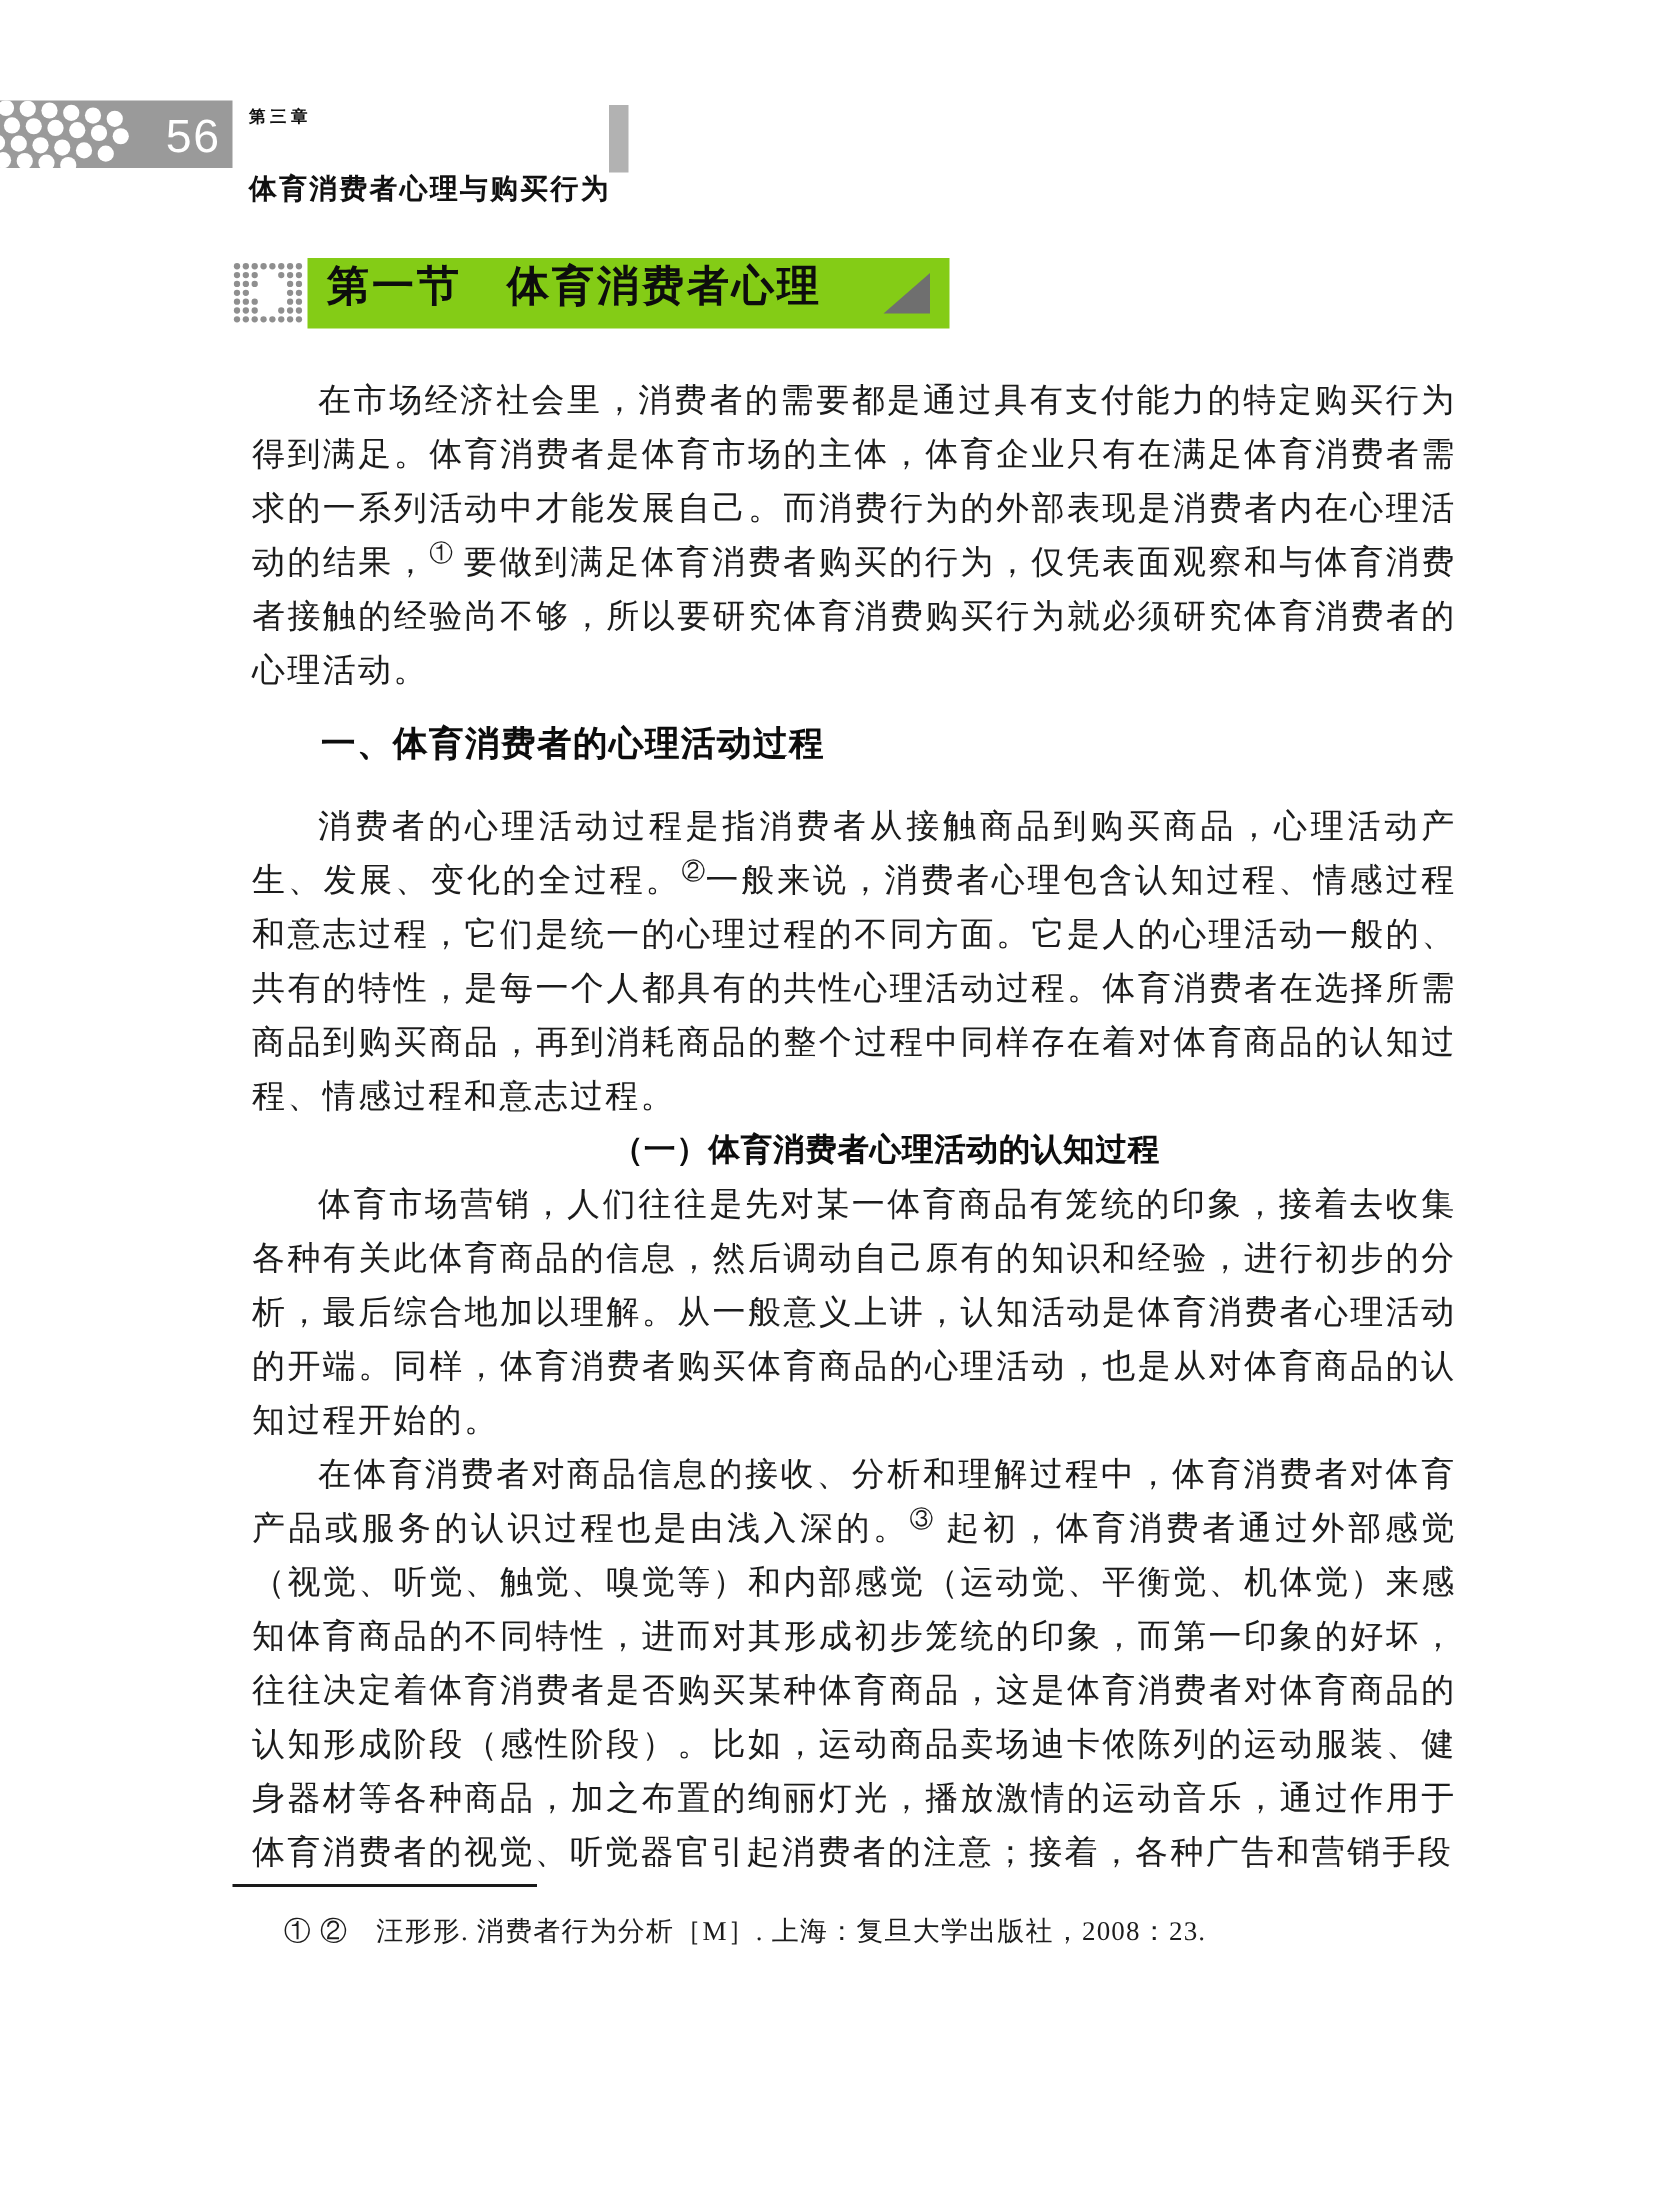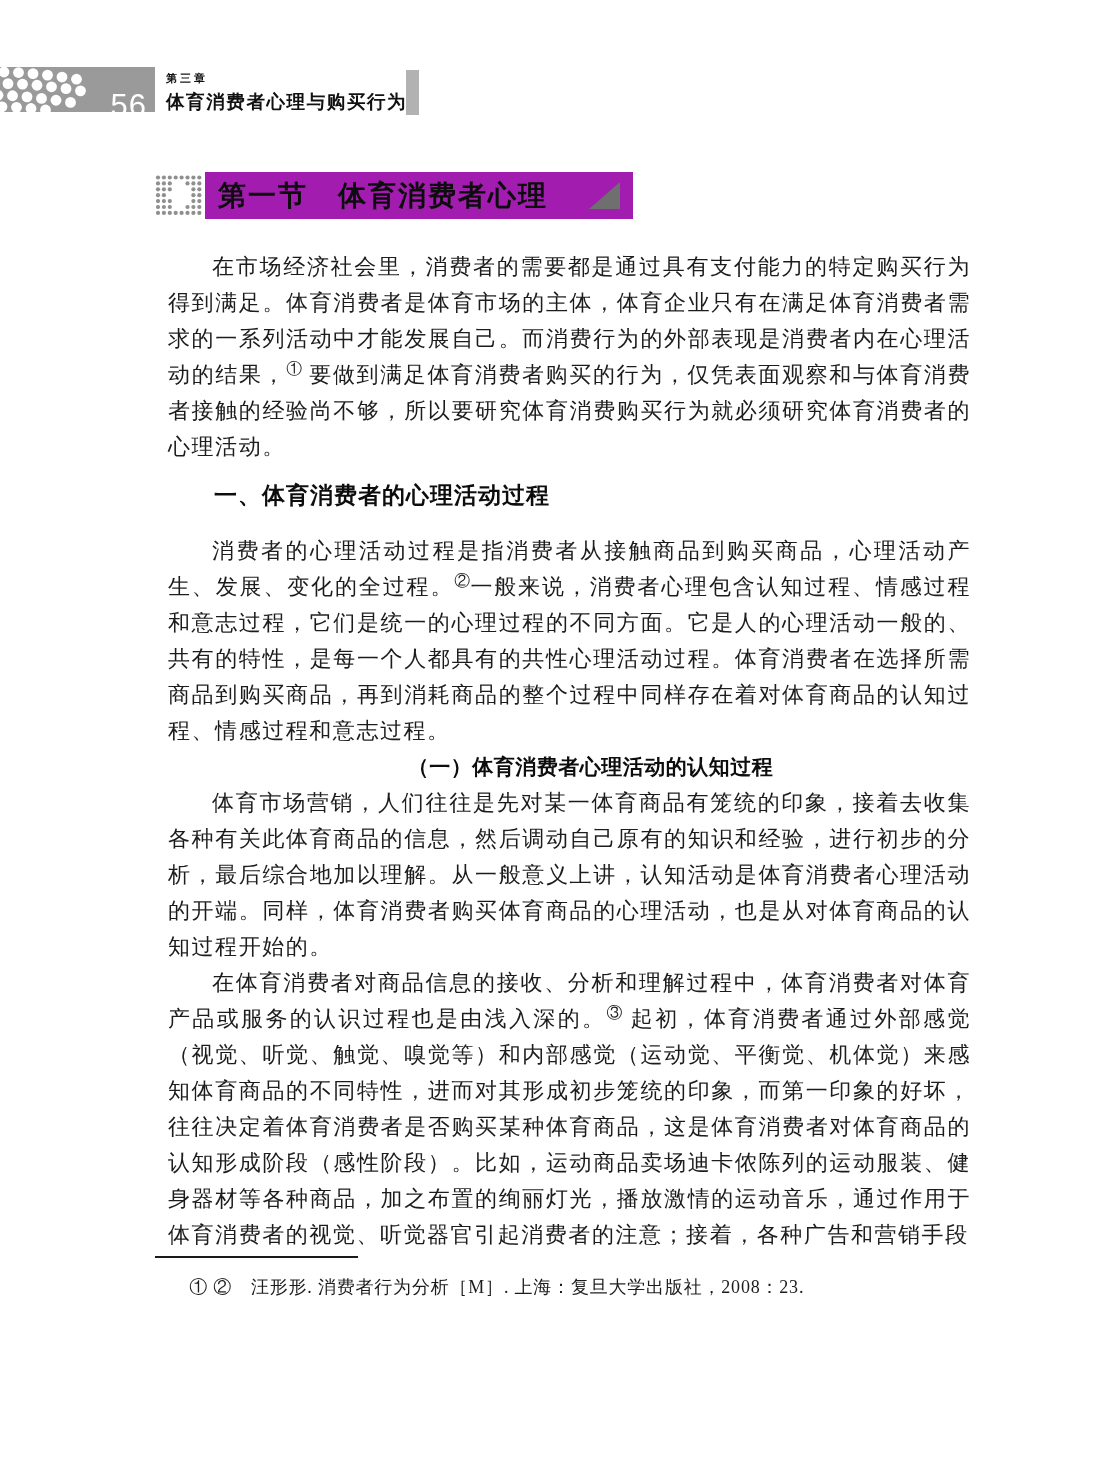--- a/index.html
+++ b/index.html
@@ -8,40 +8,40 @@
     font-family:"Liberation Serif","DejaVu Serif",serif;color:#1c1c1c;
     overflow:hidden;
   }
   
   .banner{
     position:absolute;left:0;top:67px;width:155px;height:45px;
     background:#9a9a9a;
   }
   .banner svg{position:absolute;left:0;top:0;}
   .page-num{
-    position:absolute;right:8px;top:15px;height:62px;line-height:47px;
+    position:absolute;right:8px;top:0;height:62px;line-height:47px;
     font-family:"Liberation Sans","DejaVu Sans",sans-serif;
     font-size:31px;color:#ffffff;letter-spacing:1px;
   }
   .chapter{
     position:absolute;left:166px;top:66px;
     font-family:"Liberation Sans","DejaVu Sans",sans-serif;
     font-weight:bold;color:#111;
   }
   .chapter .line1{font-size:11px;letter-spacing:3px;line-height:24px;}
-  .chapter .line2{font-size:18.5px;letter-spacing:1.6px;line-height:24px;}
+  .chapter .line2{font-size:18.5px;letter-spacing:1.6px;line-height:24px;margin-top:24px;}
   .accent-bar{
     position:absolute;left:406px;top:70px;width:13px;height:45px;background:#b2b2b2;
   }
   
   .section-row{position:absolute;left:155px;top:172px;width:478px;height:47px;}
   .dots-deco{position:absolute;left:0;top:2px;}
   .section-bar{
-    position:absolute;left:50px;top:0;width:428px;height:47px;background:#a21caf;
-    display:flex;align-items:center;
+    position:absolute;left:50px;top:0;width:428px;height:47px;background:#84cc16;
+    display:flex;align-items:flex-start;
   }
   .section-title{
     font-family:"Liberation Sans","DejaVu Sans",sans-serif;
     font-weight:bold;font-size:28px;color:#0d0d0d;
     padding-left:13px;letter-spacing:2px;white-space:nowrap;
   }
   .section-triangle{
     position:absolute;right:13px;bottom:10px;width:0;height:0;
     border-left:31px solid transparent;border-bottom:27px solid #6f6f6f;
   }

